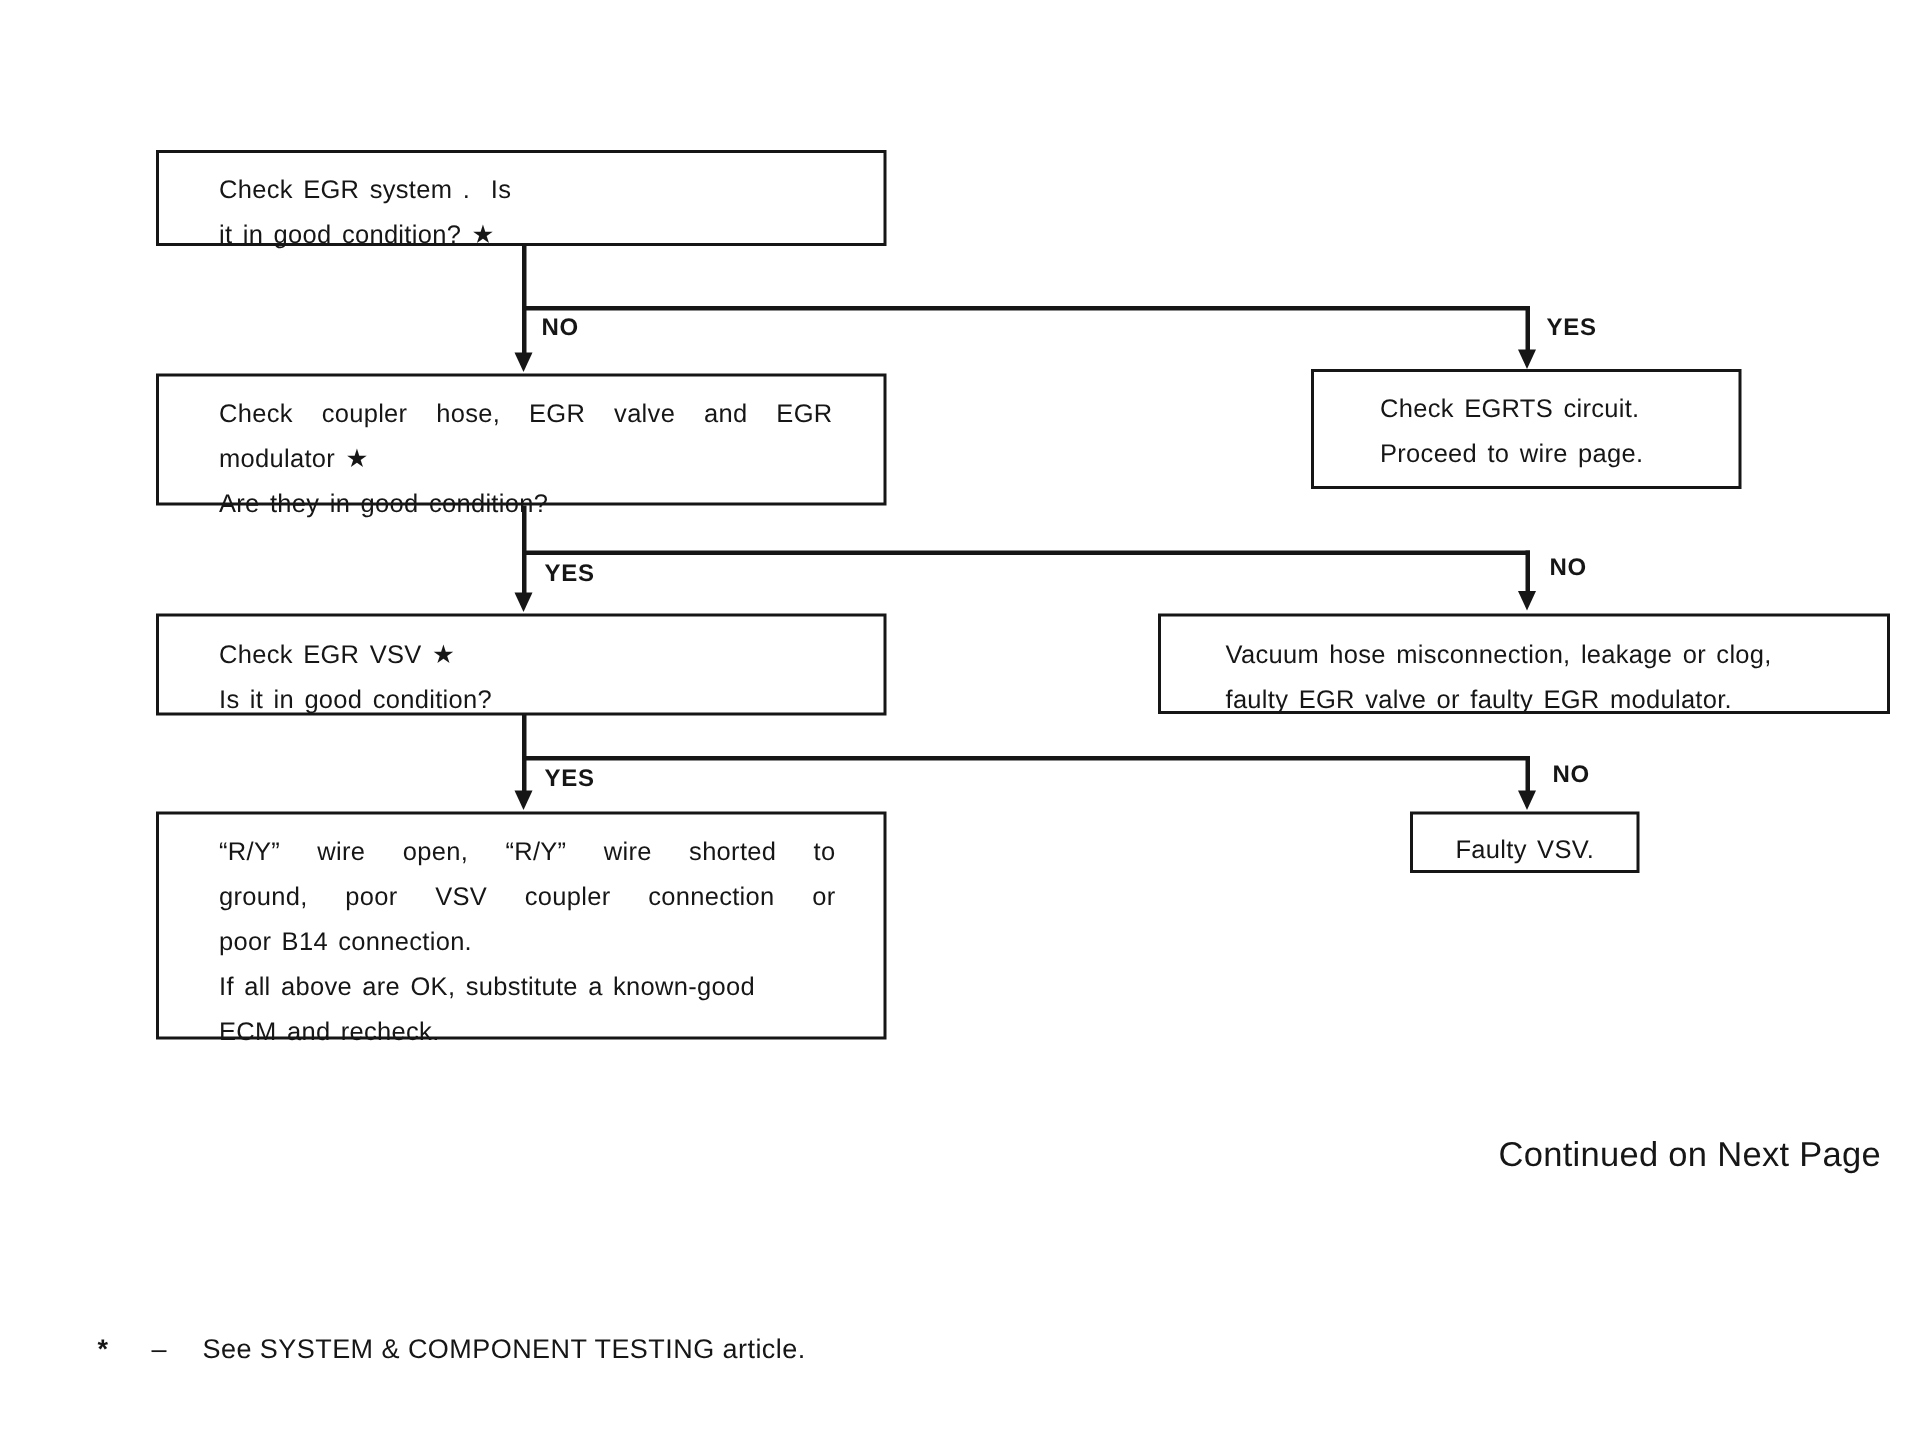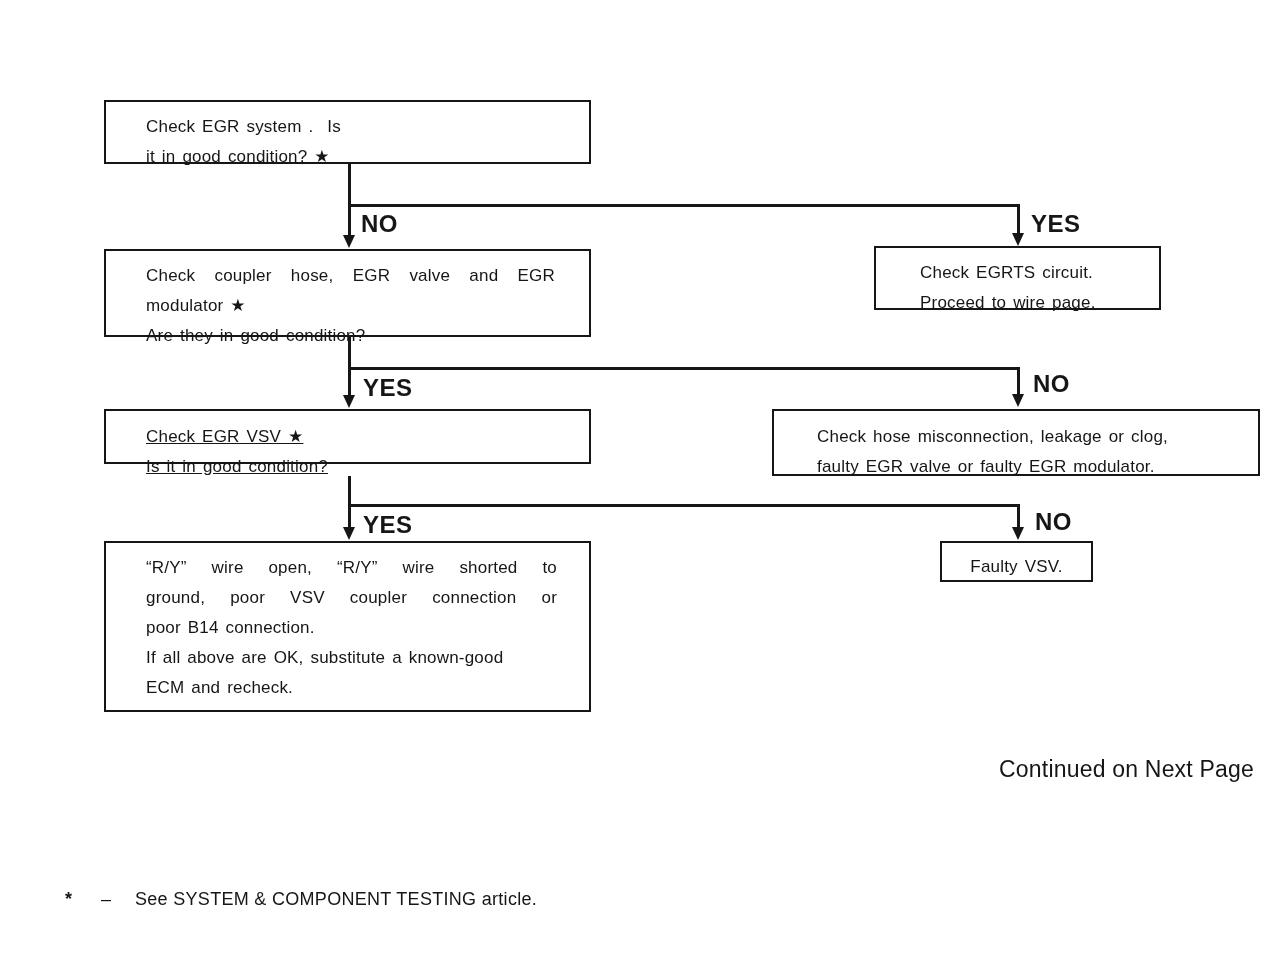--- a/index.html
+++ b/index.html
@@ -29,21 +29,21 @@
   .vline { width: 3px; }
   .arrowhead {
     position: absolute;
     width: 0; height: 0;
     border-left: 6px solid transparent;
     border-right: 6px solid transparent;
     border-top: 13px solid #161616;
   }
   .edge-label {
     position: absolute;
-    font-size: 24px;
+    font-size: 16px;
     font-weight: bold;
     letter-spacing: 0.5px;
     word-spacing: 2px;
   }
   .continued {
     position: absolute;
     font-size: 23px;
     font-weight: normal;
     letter-spacing: 0.2px;
   }
@@ -69,60 +69,60 @@
 
   <div class="vline" style="left:324px; top:140px; height:73px;"></div>
   <div class="arrowhead" style="left:319px; top:211px;"></div>
   <span class="edge-label" style="left:337px; top:186px;">NO</span>
 
   <div class="hline" style="left:324px; top:180px; width:672px;"></div>
   <div class="vline" style="left:993px; top:180px; height:30px;"></div>
   <div class="arrowhead" style="left:988px; top:209px;"></div>
   <span class="edge-label" style="left:1007px; top:186px;">YES</span>
 
-  <div class="node" style="left:850px; top:222px; width:287px; height:64px; padding:7px 10px 7px 38px;">
+  <div class="node" style="left:850px; top:222px; width:287px; height:80px; padding:7px 10px 7px 38px;">
     <div class="ln">Check EGRTS circuit.</div>
     <div class="ln">Proceed to wire page.</div>
   </div>
 
   <div class="node" style="left:80px; top:225px; width:487px; height:88px; padding:7px 28px 7px 34px;">
     <div class="ln j">Check coupler hose, EGR valve and EGR</div>
     <div class="ln">modulator ★</div>
     <div class="ln">Are they in good condition?</div>
   </div>
 
   <div class="vline" style="left:324px; top:313px; height:60px;"></div>
   <div class="arrowhead" style="left:319px; top:371px;"></div>
   <span class="edge-label" style="left:339px; top:350px;">YES</span>
 
   <div class="hline" style="left:324px; top:343px; width:672px;"></div>
   <div class="vline" style="left:993px; top:343px; height:28px;"></div>
   <div class="arrowhead" style="left:988px; top:370px;"></div>
   <span class="edge-label" style="left:1009px; top:346px;">NO</span>
 
-  <div class="node" style="left:80px; top:385px; width:487px; height:55px; padding:8px 28px 0 34px;text-decoration:underline;">
+  <div class="node" style="left:80px; top:385px; width:487px; height:68px; padding:8px 28px 0 34px;">
     <div class="ln">Check EGR VSV ★</div>
     <div class="ln">Is it in good condition?</div>
   </div>
 
   <div class="node" style="left:748px; top:385px; width:488px; height:67px; padding:8px 14px 8px 37px;">
-    <div class="ln">Check hose misconnection, leakage or clog,</div>
+    <div class="ln">Vacuum hose misconnection, leakage or clog,</div>
     <div class="ln">faulty EGR valve or faulty EGR modulator.</div>
   </div>
 
   <div class="vline" style="left:324px; top:452px; height:53px;"></div>
   <div class="arrowhead" style="left:319px; top:503px;"></div>
   <span class="edge-label" style="left:339px; top:487px;">YES</span>
 
   <div class="hline" style="left:324px; top:480px; width:672px;"></div>
   <div class="vline" style="left:993px; top:480px; height:24px;"></div>
   <div class="arrowhead" style="left:988px; top:503px;"></div>
   <span class="edge-label" style="left:1011px; top:484px;">NO</span>
 
-  <div class="node" style="left:80px; top:517px; width:487px; height:171px; padding:7px 26px 6px 34px;">
+  <div class="node" style="left:80px; top:517px; width:487px; height:152px; padding:7px 26px 6px 34px;">
     <div class="ln j">“R/Y” wire open, “R/Y” wire shorted to</div>
     <div class="ln j">ground, poor VSV coupler connection or</div>
     <div class="ln">poor B14 connection.</div>
     <div class="ln">If all above are OK, substitute a known-good</div>
     <div class="ln">ECM and recheck.</div>
   </div>
 
   <div class="node" style="left:916px; top:517px; width:153px; height:41px; padding:6px 0; text-align:center;">
     <div class="ln">Faulty VSV.</div>
   </div>

